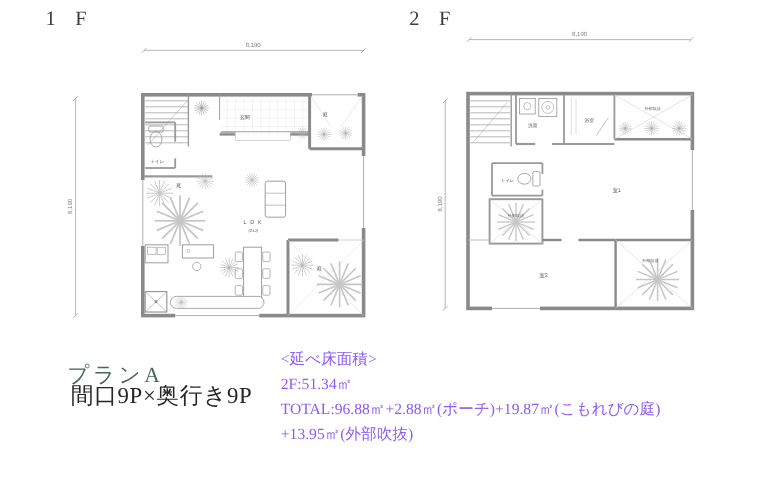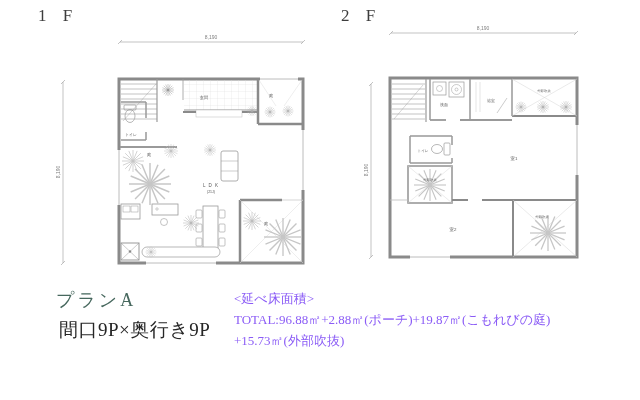--- a/index.html
+++ b/index.html
@@ -2,21 +2,21 @@
 <html><head>
 <meta charset="utf-8">
 <style>
   html,body{margin:0;padding:0;background:#ffffff;}
   .page{position:relative;width:640px;height:400px;background:#ffffff;overflow:hidden;
         font-family:"Liberation Serif","DejaVu Serif",serif;}
   .floor-title{position:absolute;font-size:17px;letter-spacing:6px;color:#3d3d3d;}
   #title-1f{left:38px;top:6px;text-align:right;}
   #title-2f{left:313px;top:6px;margin-left:28px;}
   .plan-svg{position:absolute;left:0;top:0;}
-  .plan-name{position:absolute;left:56px;top:288px;font-size:18px;letter-spacing:3px;color:#47685e;}
+  .plan-name{position:absolute;left:56px;top:300px;font-size:18px;letter-spacing:3px;color:#47685e;}
   .spec-line{position:absolute;left:59px;font-size:19px;color:#262626;letter-spacing:0.5px;}
   #spec-1{top:317px;} #spec-2{top:343px;}
   .area-block{position:absolute;left:234px;top:288px;font-size:13px;color:#8b5cf6;line-height:21px;}
   svg text{font-family:"Liberation Sans","DejaVu Sans",sans-serif;}
   .dim-label{fill:#808080;}
   .room-label{fill:#555555;}
   .void-label{fill:#6a6a6a;}
 </style>
 </head>
 <body>
@@ -286,17 +286,18 @@
     <use href="#tree-sym" transform="translate(548,233) scale(1.8)" style="color:#c6c6c6"></use>
     <text x="542" y="218" font-size="3.4" text-anchor="middle" class="void-label">外部吹抜</text>
   </g>
 </svg>
 
 <div class="plan-name">プランA</div>
 <div class="spec-line" id="spec-1">間口9P×奥行き9P</div>
 
 <div class="area-block">
   <div>&lt;延べ床面積&gt;</div>
+  <div>2F:51.34㎡</div>
   <div>TOTAL:96.88㎡+2.88㎡(ポーチ)+19.87㎡(こもれびの庭)</div>
-  <div>+15.73㎡(外部吹抜)</div>
+  <div>+13.95㎡(外部吹抜)</div>
 </div>
 
 </div>
 
 </body></html>

